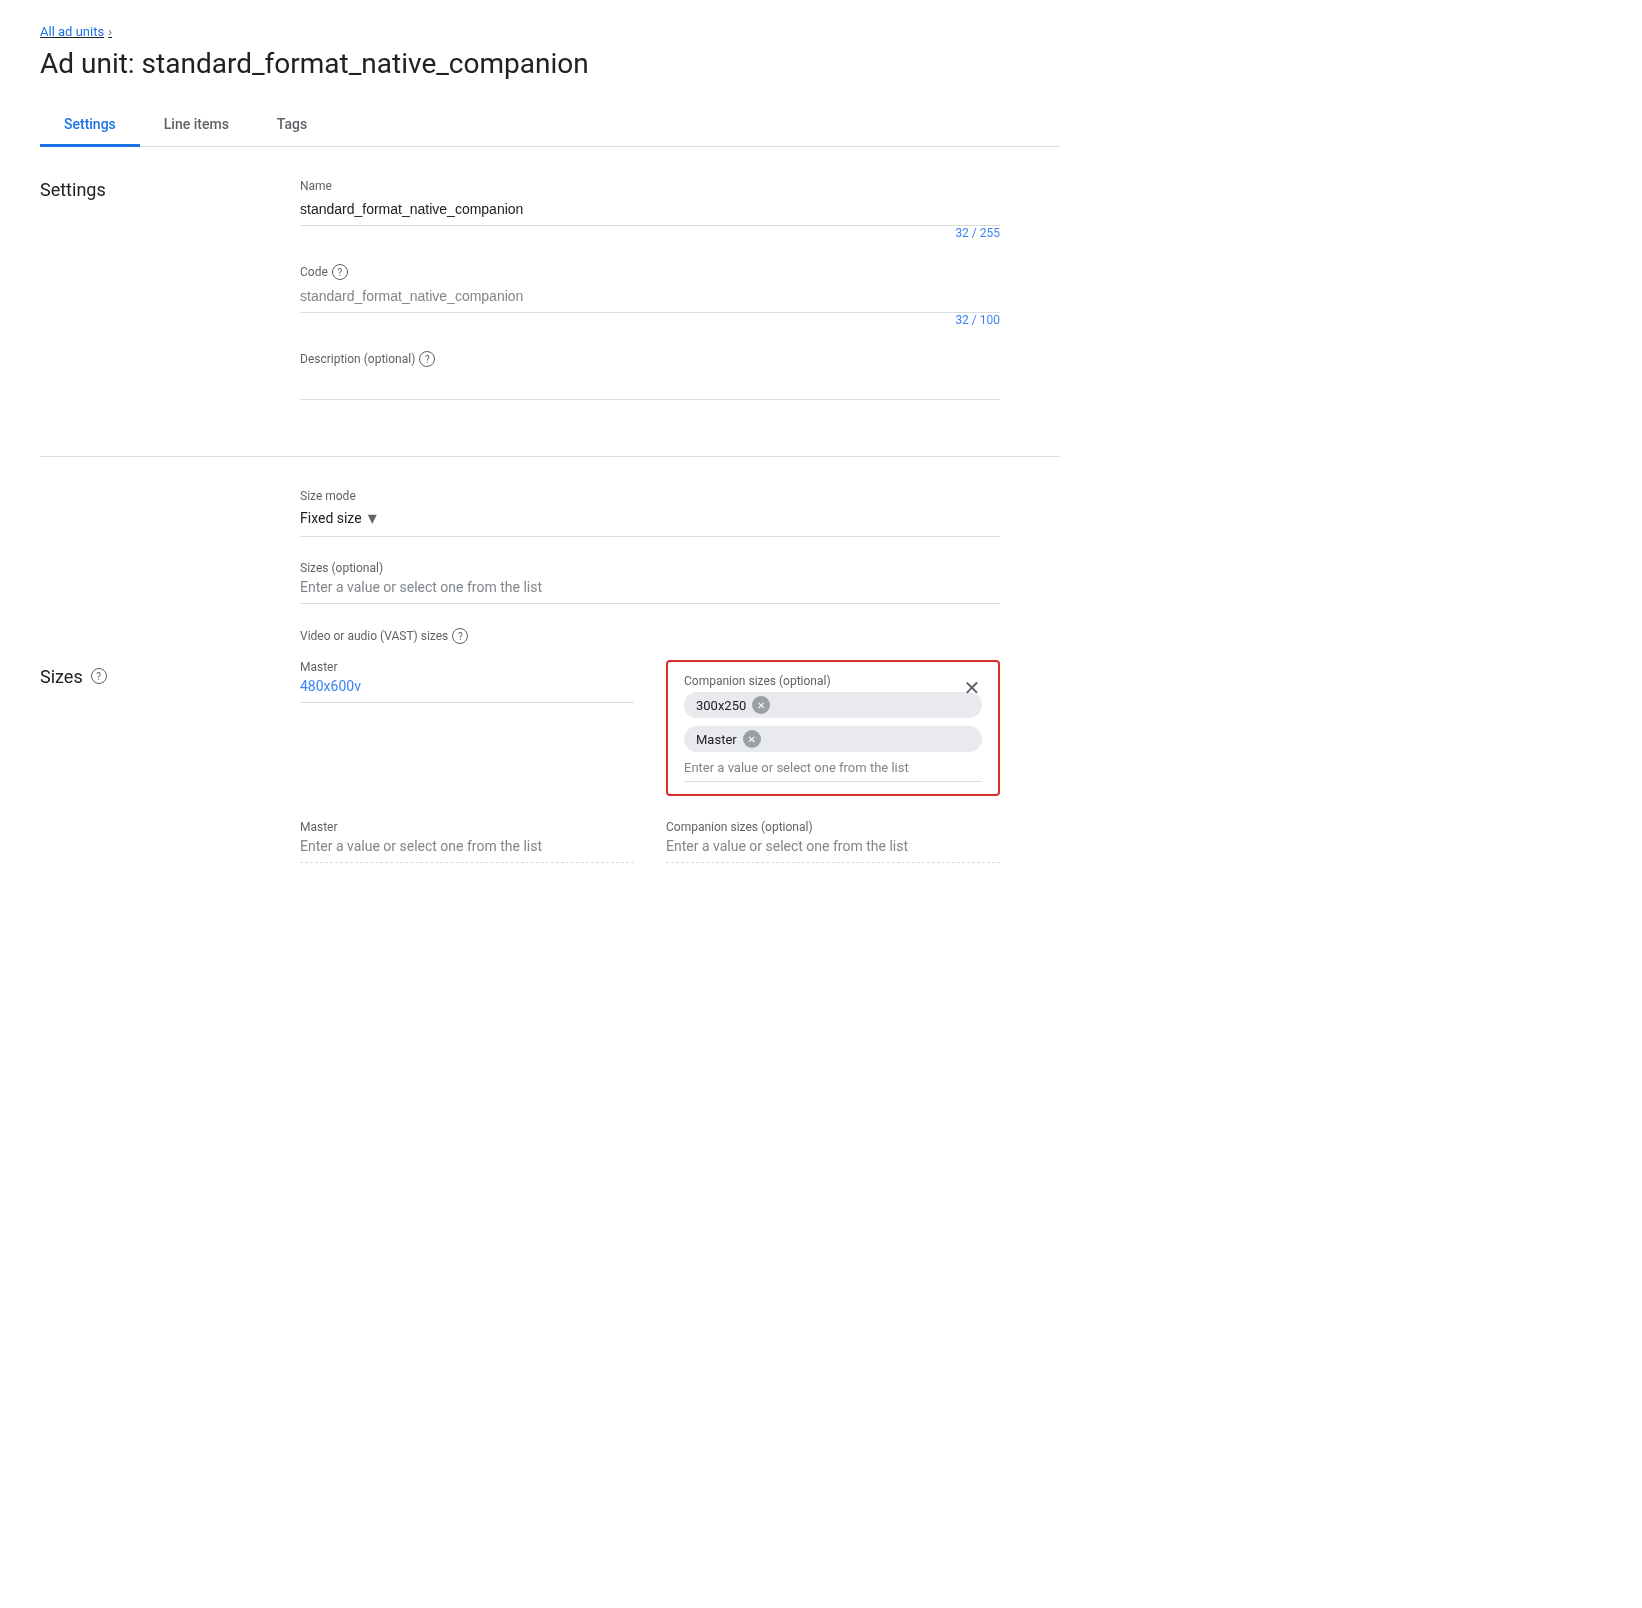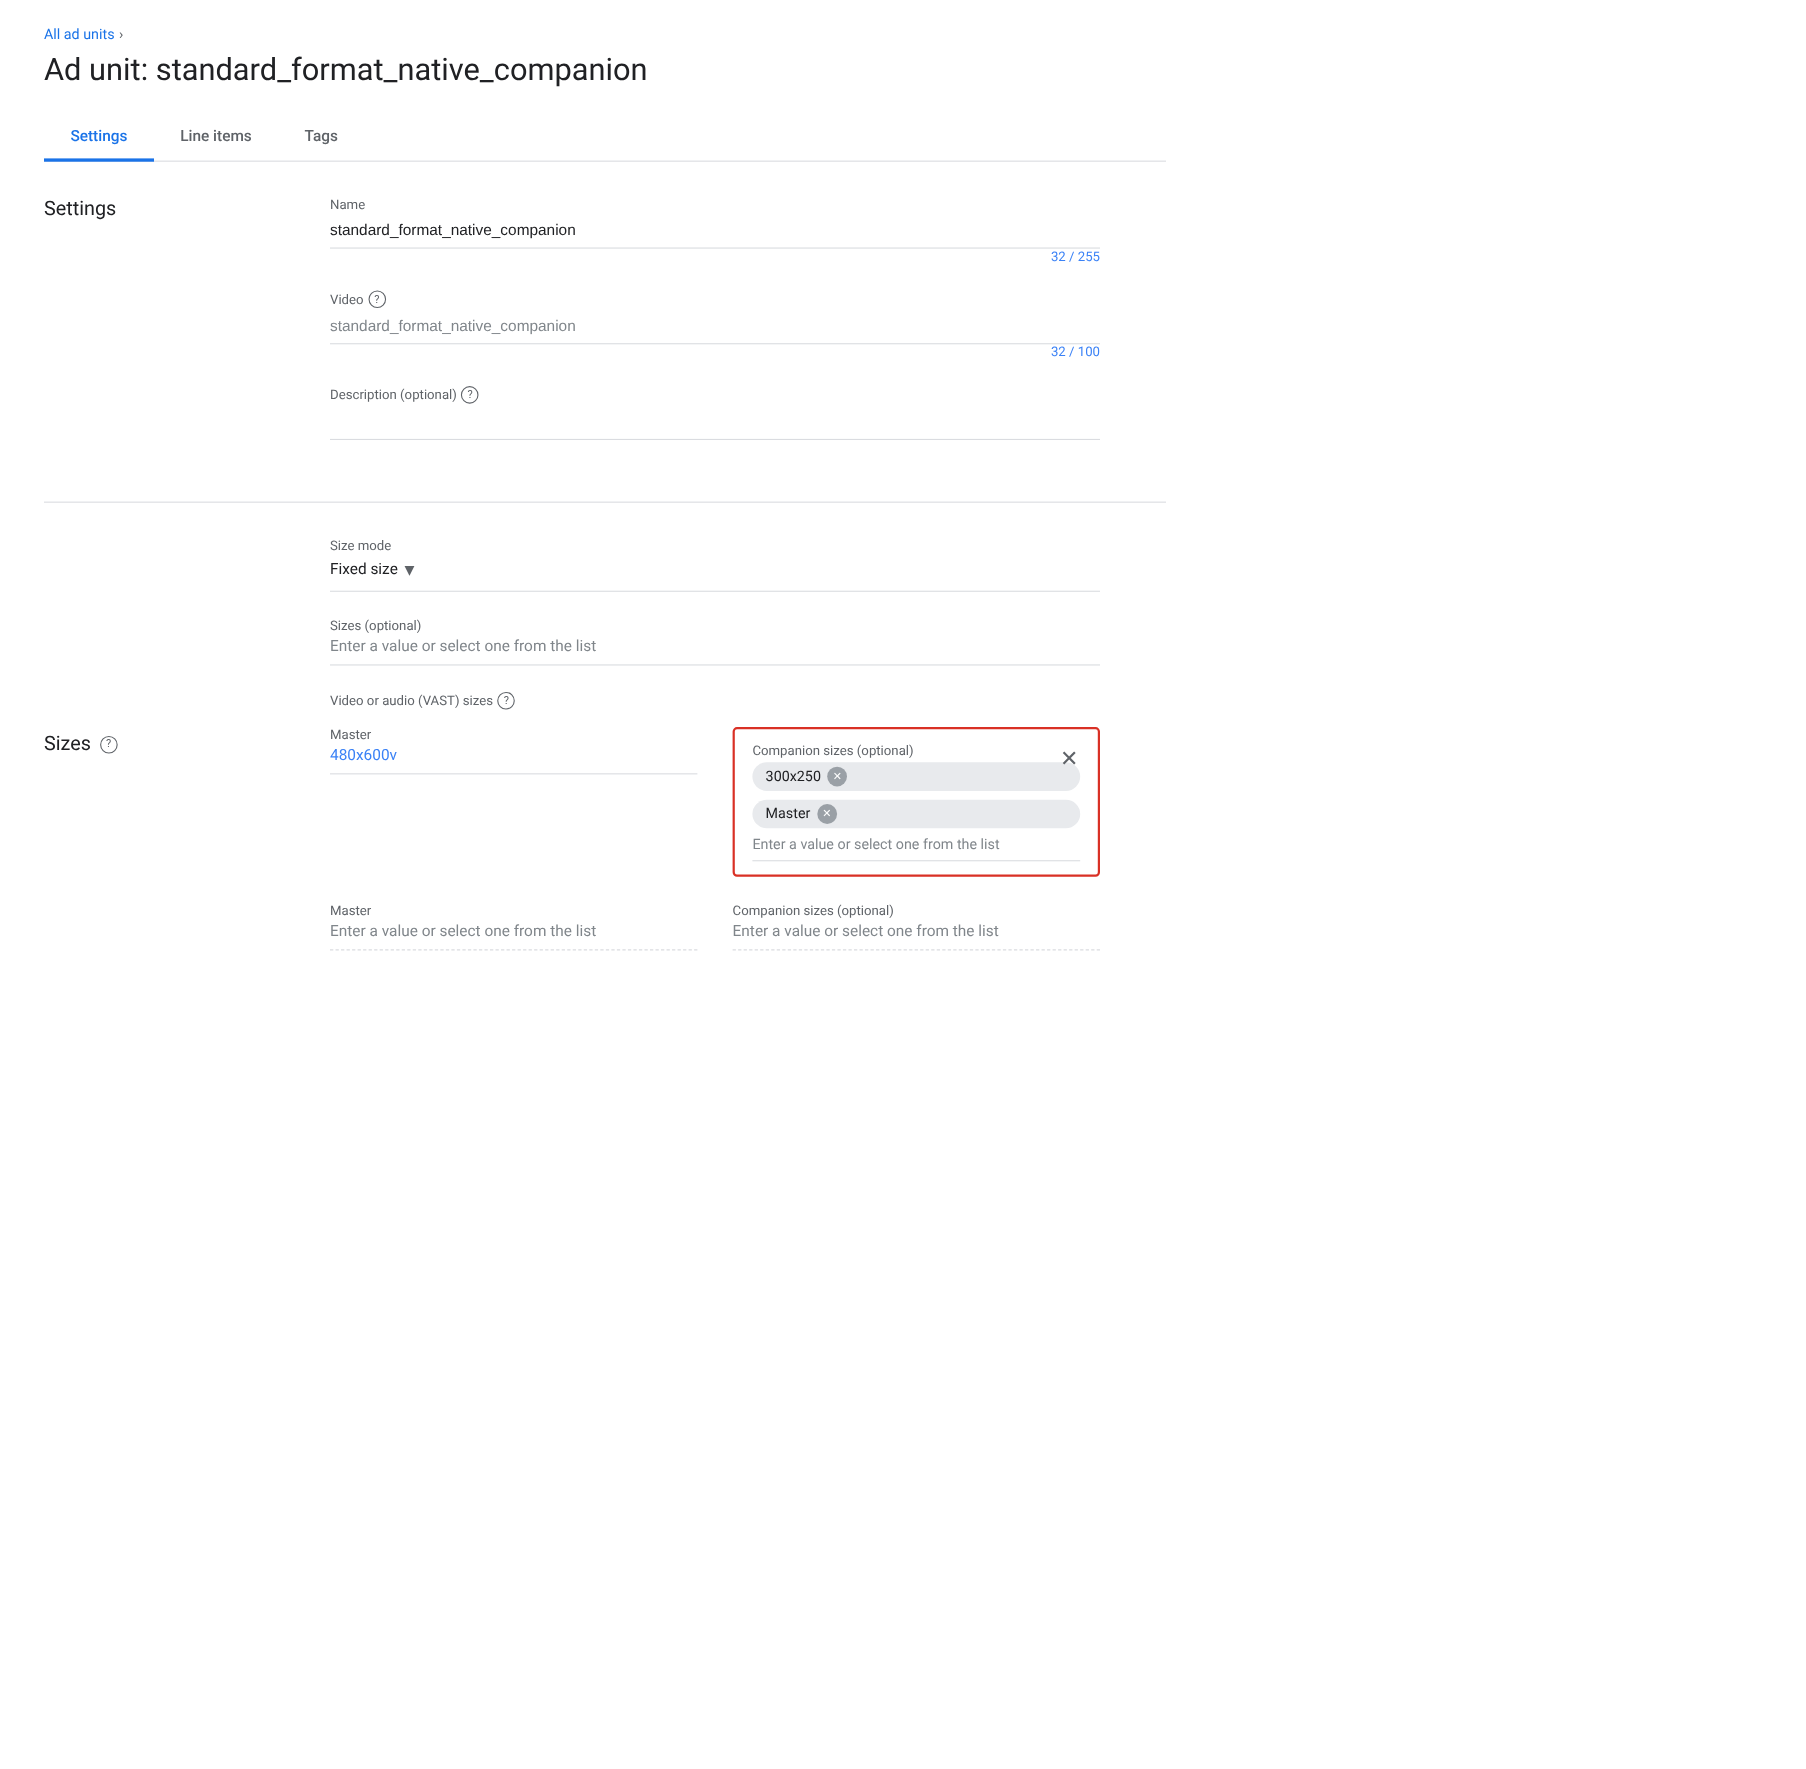--- a/index.html
+++ b/index.html
@@ -11,20 +11,21 @@
     }
     .page-container {
       max-width: 1100px;
       padding: 24px 40px;
     }
     .breadcrumb-row {
       display: flex;
       align-items: center;
       gap: 4px;
       margin-bottom: 8px;
+      text-decoration: underline;
     }
     .breadcrumb-link {
       color: #1a73e8;
       font-size: 13px;
       cursor: pointer;
       text-decoration: none;
     }
     .breadcrumb-chevron {
       color: #5f6368;
       font-size: 13px;
@@ -266,21 +267,21 @@
 
 
       <div class="field-group">
         <div class="field-label">Name</div>
         <input class="field-input" type="text" value="standard_format_native_companion" style="">
         <div class="field-counter">32 / 255</div>
       </div>
 
       <div class="field-group">
         <div class="field-label">
-          <span>Video</span>
+          <span>Code</span>
           <span class="help-icon">?</span>
         </div>
         <input class="field-input" type="text" placeholder="standard_format_native_companion" style="">
         <div class="field-counter">32 / 100</div>
       </div>
 
       <div class="field-group">
         <div class="field-label">
           <span>Description (optional)</span>
           <span class="help-icon">?</span>

